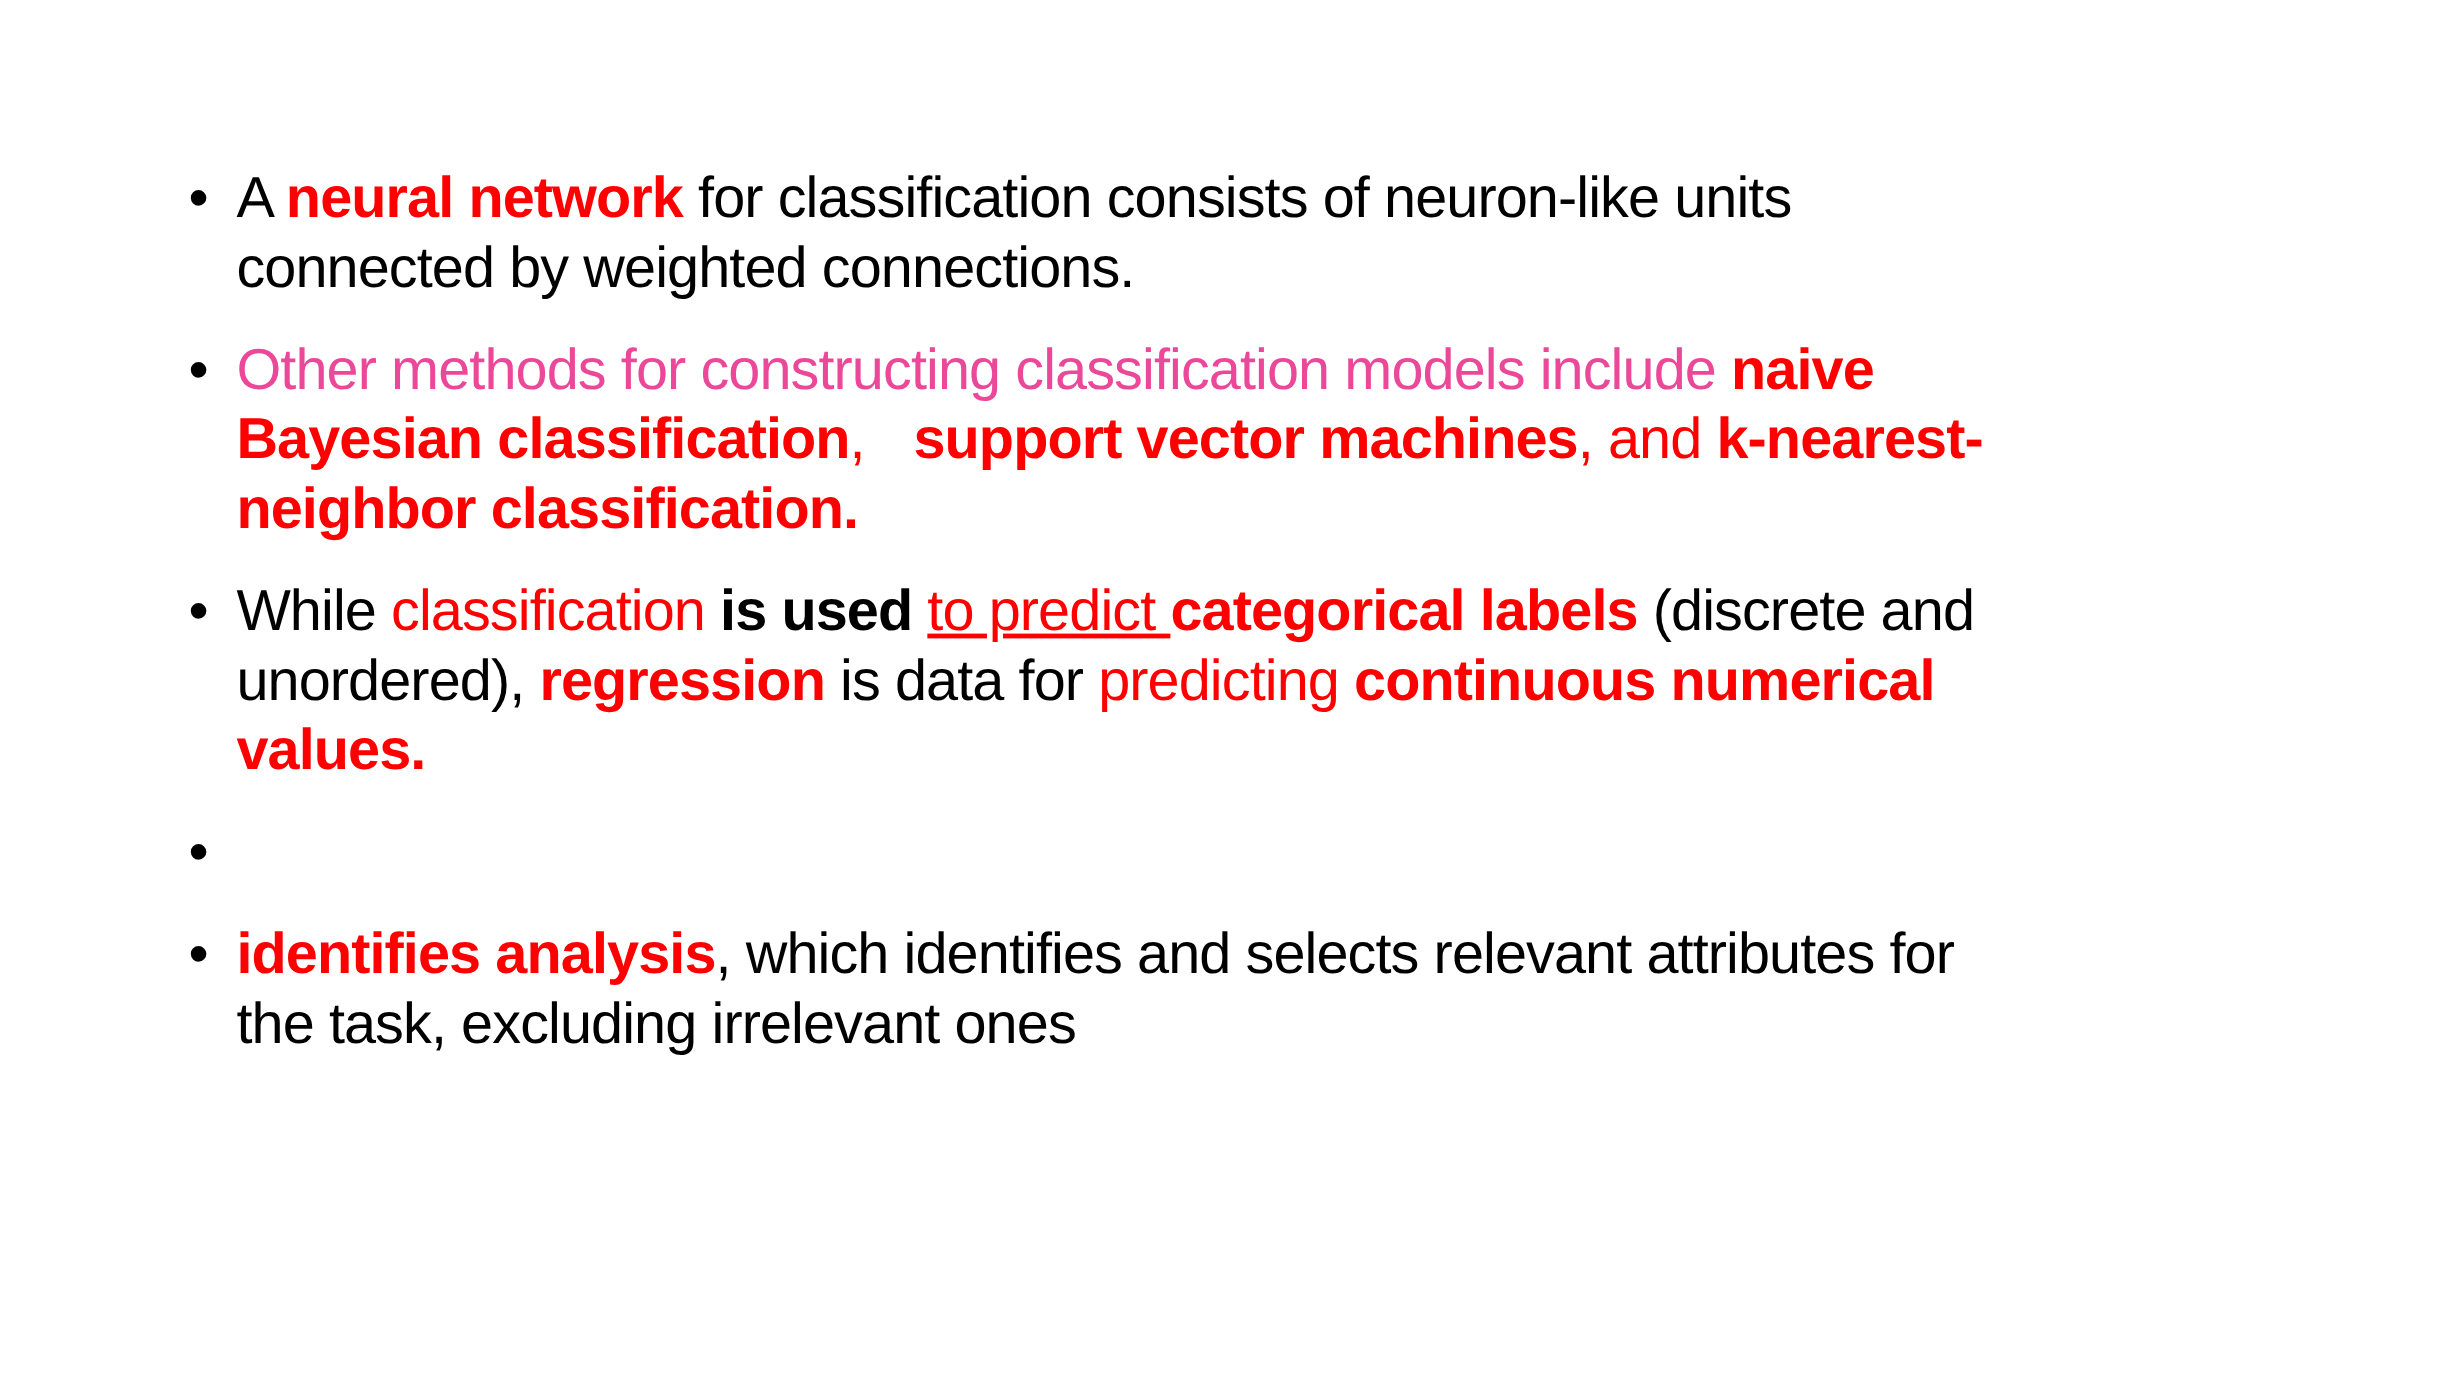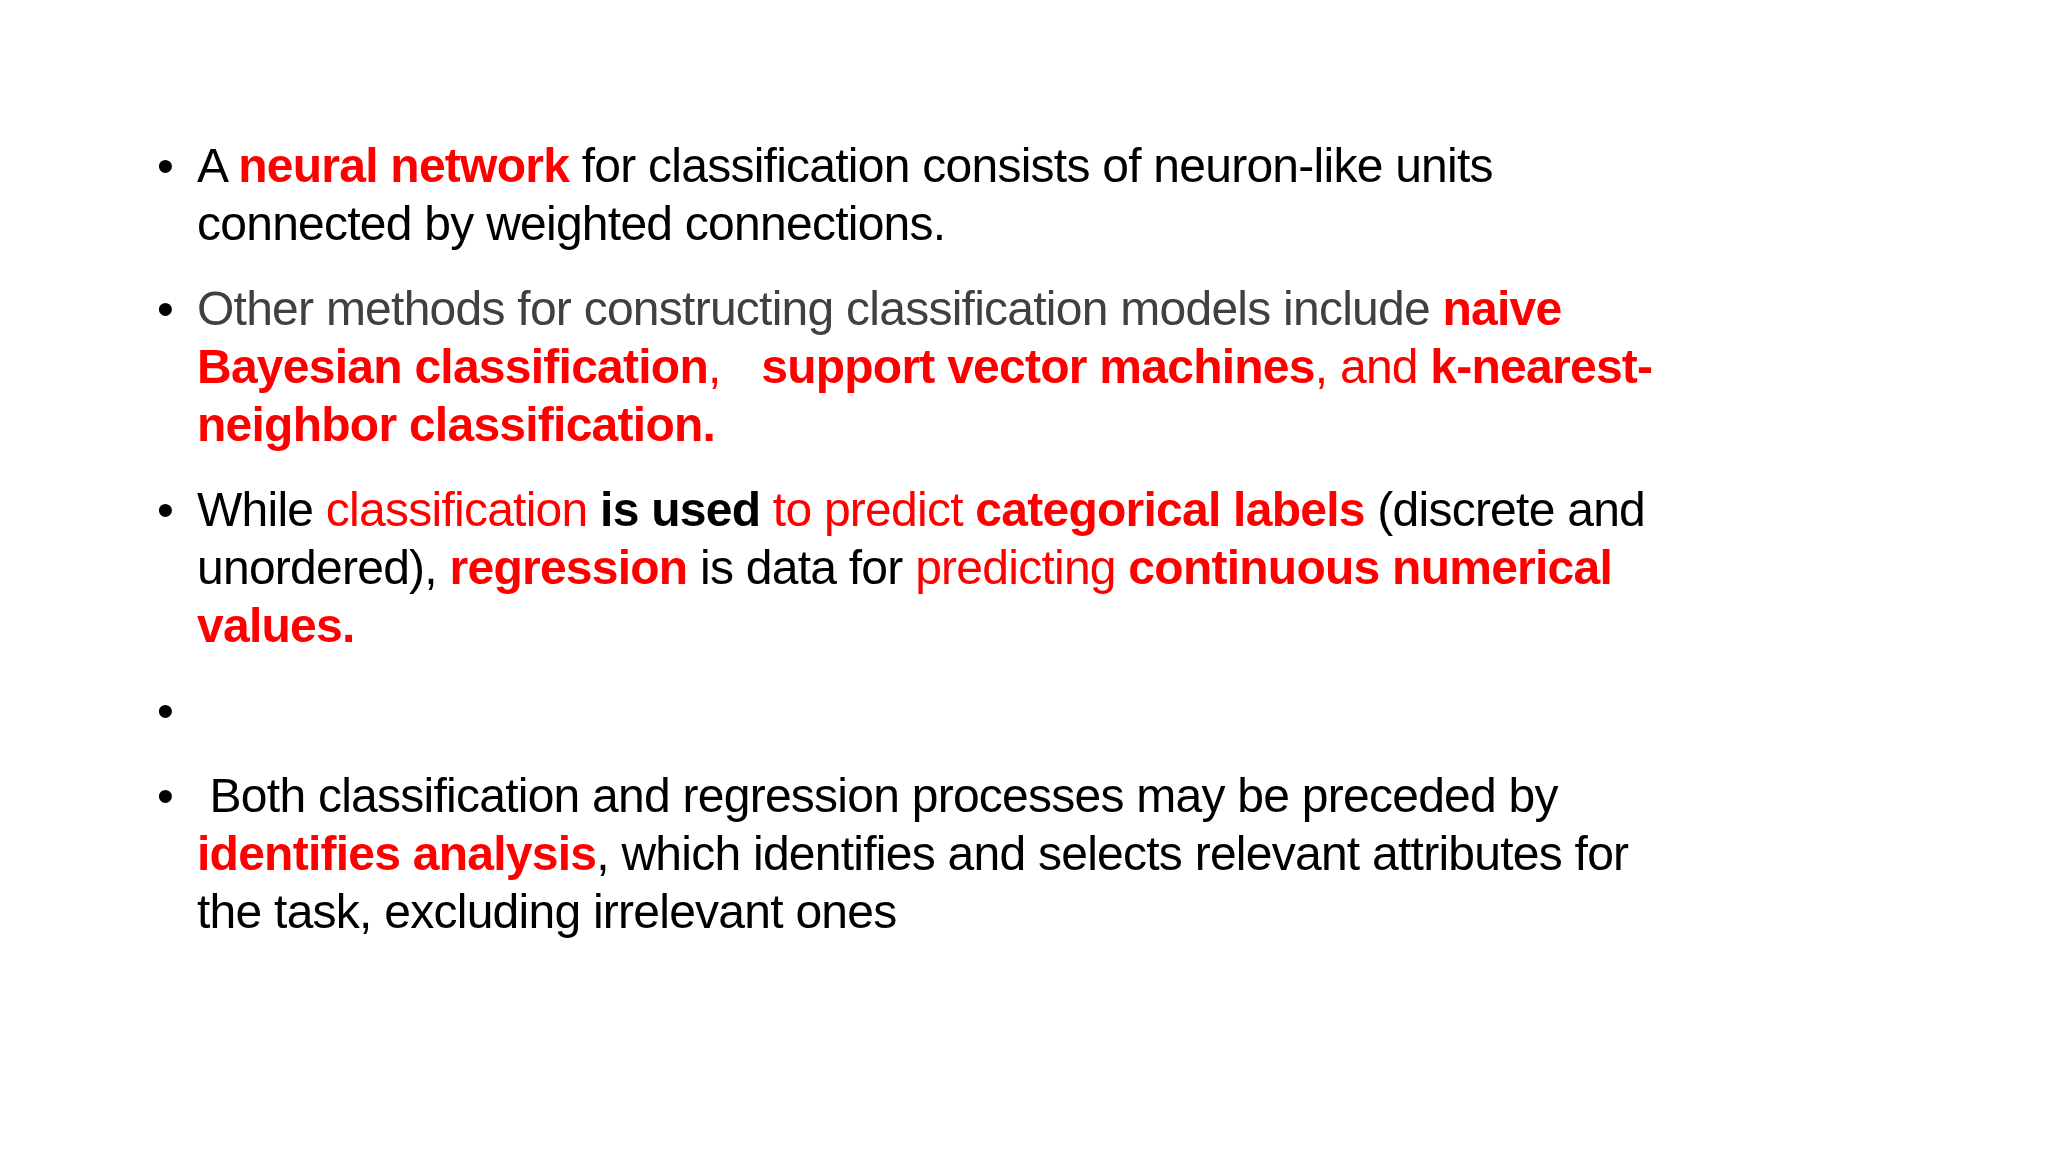--- a/index.html
+++ b/index.html
@@ -45,33 +45,32 @@
 
 <div class="slide">
   <ul class="bullet-list">
       <li class="bullet-item">
         <span class="bullet-marker">•</span>
         <span class="bullet-text"><span style="color: rgb(0, 0, 0);">A </span><span class="seg-bold" style="color: rgb(255, 0, 0);">neural network</span><span style="color: rgb(0, 0, 0);"> for classification consists of neuron-like units
 connected by weighted connections.</span></span>
       </li>
       <li class="bullet-item">
         <span class="bullet-marker">•</span>
-        <span class="bullet-text"><span style="color: #404040;">Other methods for constructing classification models include </span><span class="seg-bold" style="color: rgb(255, 0, 0);">naive
+        <span class="bullet-text"><span style="color: #ec4899;">Other methods for constructing classification models include </span><span class="seg-bold" style="color: rgb(255, 0, 0);">naive
 Bayesian classification</span><span style="color: rgb(255, 0, 0);">, </span><span class="seg-bold" style="color: rgb(255, 0, 0); margin-left: 28px;">support vector machines</span><span style="color: rgb(255, 0, 0);">, and </span><span class="seg-bold" style="color: rgb(255, 0, 0);">k-nearest-
 neighbor classification.</span></span>
       </li>
       <li class="bullet-item">
         <span class="bullet-marker">•</span>
-        <span class="bullet-text"><span style="color: rgb(0, 0, 0);">While </span><span style="color: rgb(255, 0, 0);">classification</span><span style="color: rgb(0, 0, 0); font-weight: bold;"> is used </span><span style="color: rgb(255, 0, 0);">to predict </span><span class="seg-bold" style="color: rgb(255, 0, 0);">categorical labels</span><span style="color: rgb(0, 0, 0);"> (discrete and
+        <span class="bullet-text"><span style="color: rgb(0, 0, 0);">While </span><span style="color: rgb(255, 0, 0);">classification</span><span style="color: rgb(0, 0, 0); font-weight: bold;"> is used </span><span style="color: rgb(255, 0, 0); text-decoration: underline;">to predict </span><span class="seg-bold" style="color: rgb(255, 0, 0);">categorical labels</span><span style="color: rgb(0, 0, 0);"> (discrete and
 unordered), </span><span class="seg-bold" style="color: rgb(255, 0, 0);">regression</span><span style="color: rgb(0, 0, 0);"> is data for </span><span style="color: rgb(255, 0, 0);">predicting </span><span class="seg-bold" style="color: rgb(255, 0, 0);">continuous numerical
 values.</span></span>
       </li>
       <li class="bullet-item">
         <span class="bullet-marker">•</span>
       </li>
       <li class="bullet-item">
         <span class="bullet-marker">•</span>
-        <span class="bullet-text"><span style="color: rgb(0, 0, 0);"> Both classification and regression processes may be preceded by
-</span><span class="seg-bold" style="color: rgb(255, 0, 0);">identifies analysis</span><span style="color: rgb(0, 0, 0);">, which identifies and selects relevant attributes for
+        <span class="bullet-text"><span class="seg-bold" style="color: rgb(255, 0, 0);">identifies analysis</span><span style="color: rgb(0, 0, 0);">, which identifies and selects relevant attributes for
 the task, excluding irrelevant ones</span></span>
       </li>
     </ul>
 </div>
 
 </body></html>

